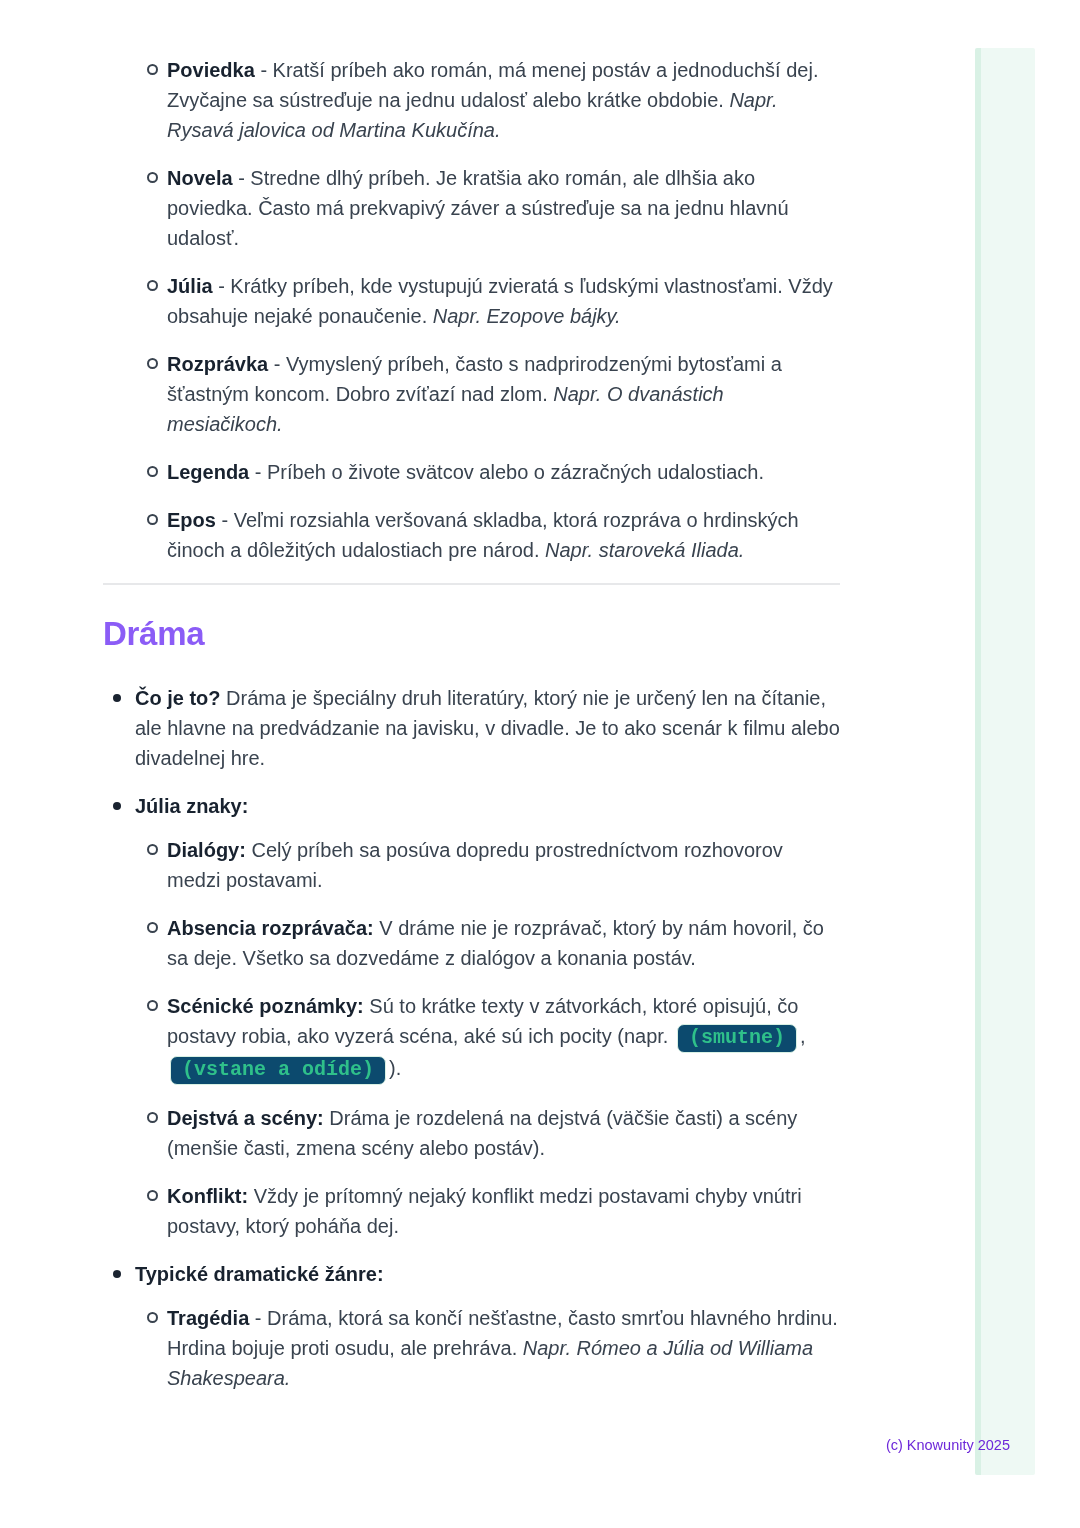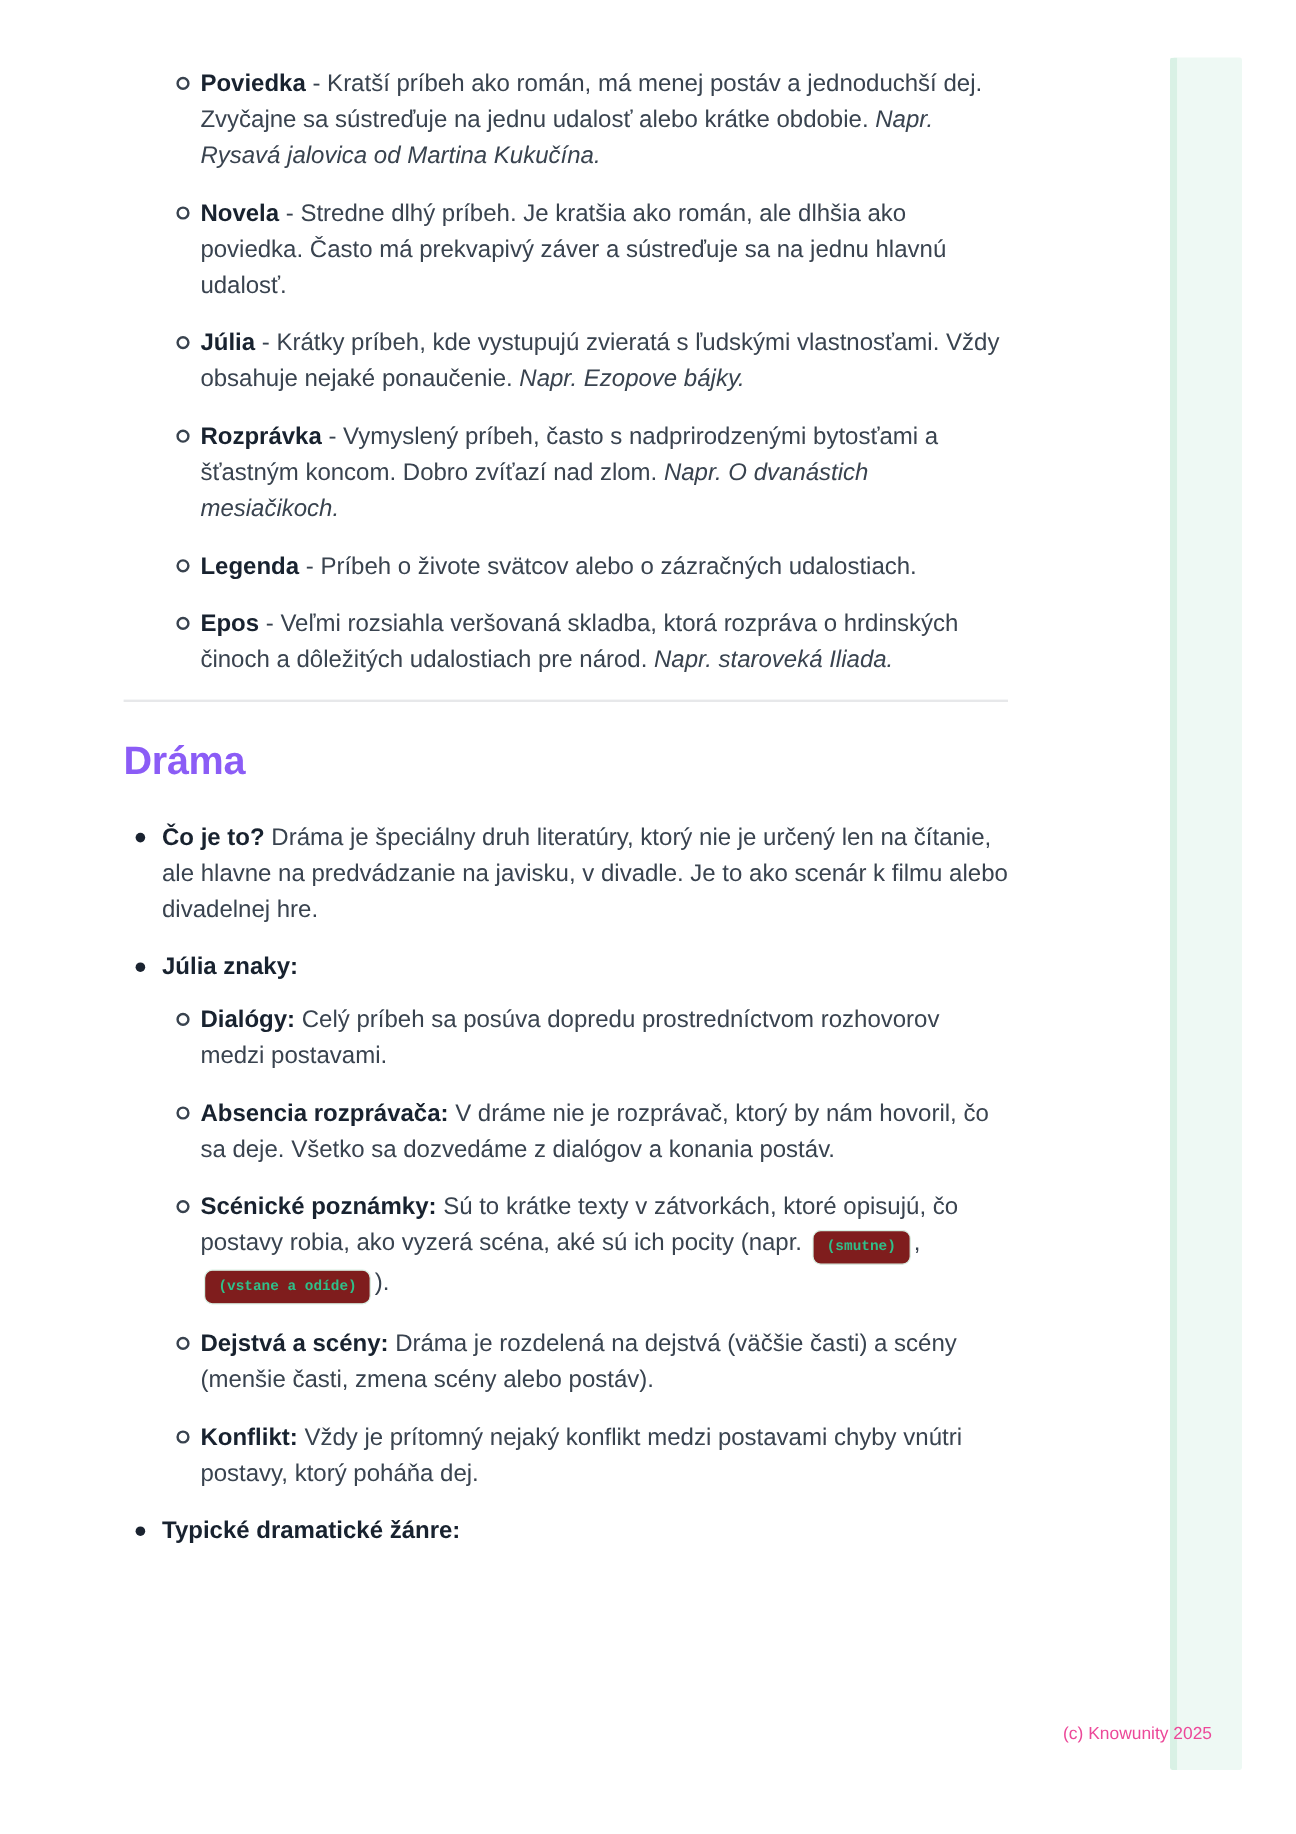--- a/index.html
+++ b/index.html
@@ -77,36 +77,36 @@
   }
   h1.drama-heading {
     font-size: 33px;
     font-weight: 700;
     color: #8b5cf6;
     margin: 30px 0 30px 0;
     letter-spacing: -0.3px;
   }
   .code-badge {
     font-family: "Liberation Mono", "DejaVu Sans Mono", monospace;
-    font-size: 12px;
+    font-size: 20px;
     font-weight: 700;
     color: #2fc08a;
-    background: #7f1d1d;
+    background: #0c4a6e;
     border: 1.5px solid #d9f1e4;
     border-radius: 7px;
     padding: 3px 11px 4px;
     margin: 0 3px;
     display: inline-block;
     line-height: 20px;
   }
   .copyright {
     position: absolute;
     top: 1437px; right: 70px;
     font-size: 14.5px;
-    color: #ec4899;
+    color: #6d28d9;
     z-index: 2;
   }
 </style>
 </head>
 <body>
 
 <div class="accent-bar"></div>
 
 <div class="content">
 
@@ -157,19 +157,22 @@
         </li>
         <li>
           <span class="b">Konflikt:</span><span> Vždy je prítomný nejaký konflikt medzi postavami chyby vnútri postavy, ktorý poháňa dej.</span>
         </li>
       </ul>
     </li>
 
     <li>
       <span class="b">Typické dramatické žánre:</span>
       <ul class="nested">
+        <li>
+          <span class="b">Tragédia</span><span> - Dráma, ktorá sa končí nešťastne, často smrťou hlavného hrdinu. Hrdina bojuje proti osudu, ale prehráva. </span><span class="i">Napr. Rómeo a Júlia od Williama Shakespeara.</span>
+        </li>
       </ul>
     </li>
   </ul>
 
 </div>
 
 <div class="copyright">(c) Knowunity 2025</div>
 
 </body></html>

